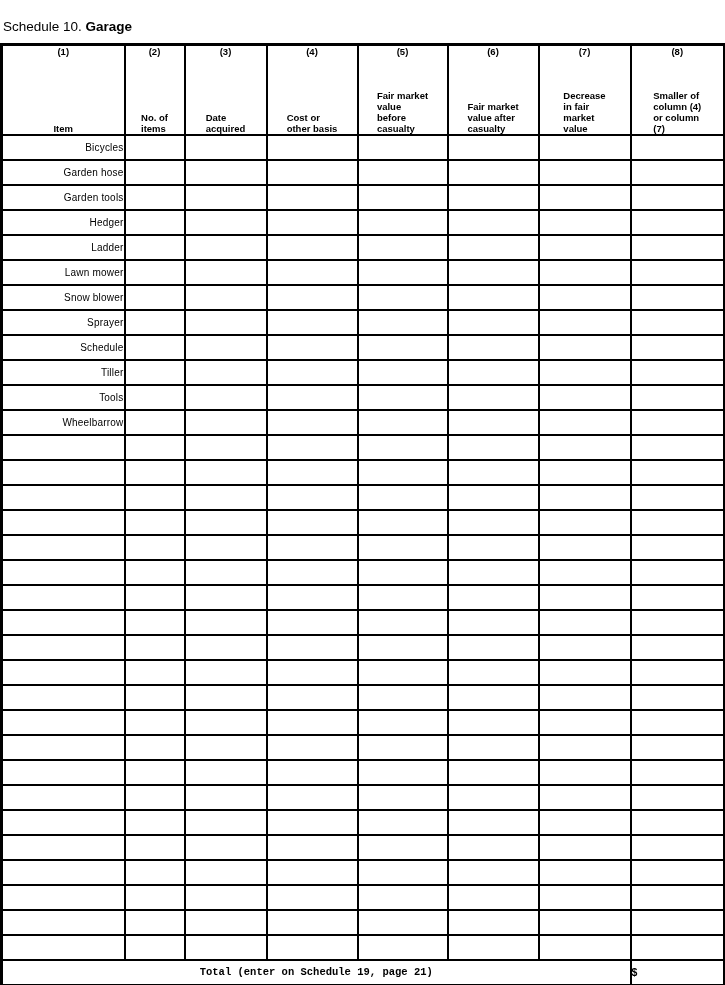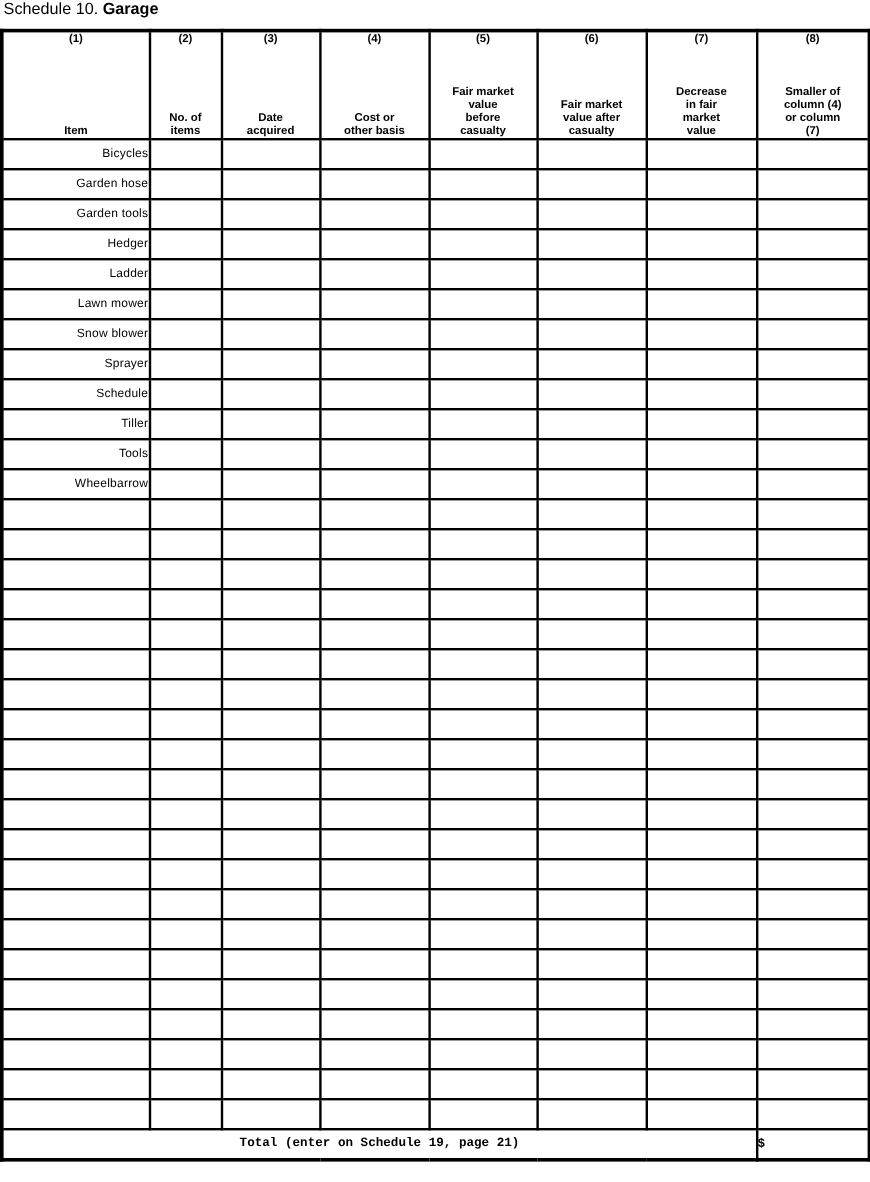--- a/index.html
+++ b/index.html
@@ -8,21 +8,21 @@
     background: #ffffff;
     width: 725px;
   }
   .page {
     width: 725px;
     height: 985px;
     background: #ffffff;
     color: #000000;
     font-family: "Liberation Sans", sans-serif;
     box-sizing: border-box;
-    padding-top: 0;
+    padding-top: 19px;
   }
   .title {
     font-size: 13.5px;
     line-height: 16px;
     margin: 0 0 8px 3px;
     color: #000000;
   }
   .title .bold { font-weight: bold; }
   table.grid {
     border-collapse: collapse;
@@ -50,21 +50,21 @@
     display: flex;
     flex-direction: column;
     justify-content: space-between;
     align-items: center;
     height: 100%;
   }
   .col-num { font-weight: bold; }
   .col-label {
     font-weight: bold;
     white-space: pre-line;
-    text-align: center;
+    text-align: left;
   }
   tbody tr { height: 25px; }
   tbody td { height: 21px; }
   td.item-cell {
     font-size: 10px;
     font-weight: normal;
     text-align: right;
     padding-left: 5px;
     vertical-align: middle;
     letter-spacing: 0.2px;

